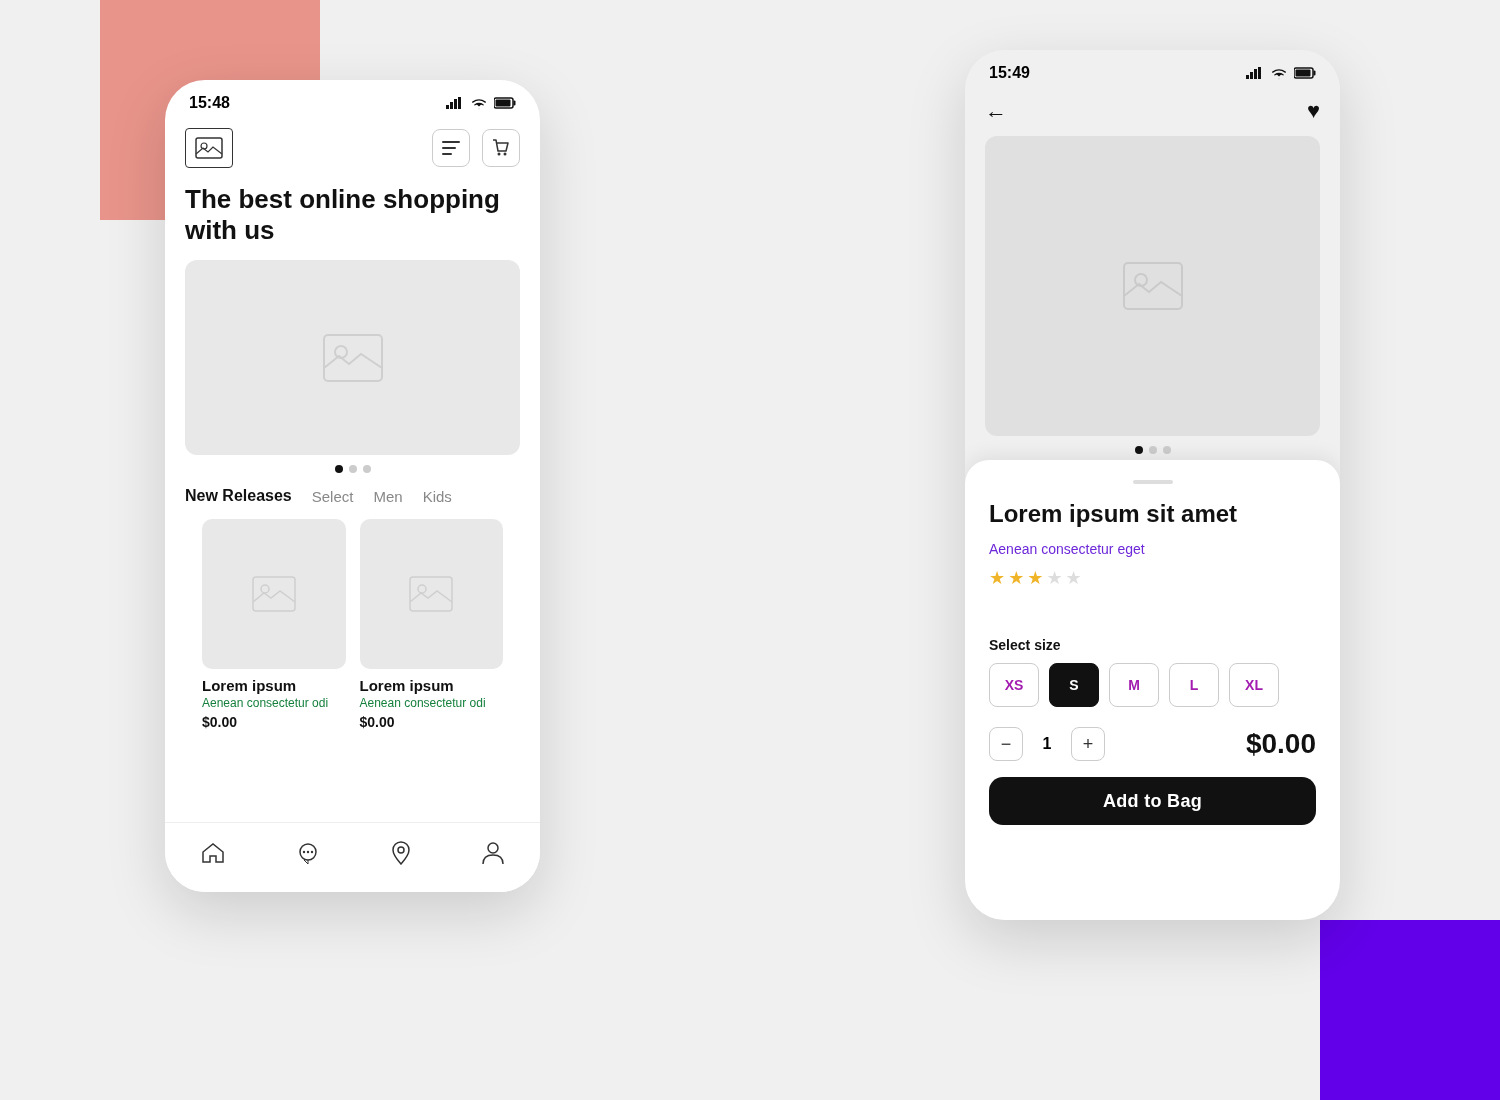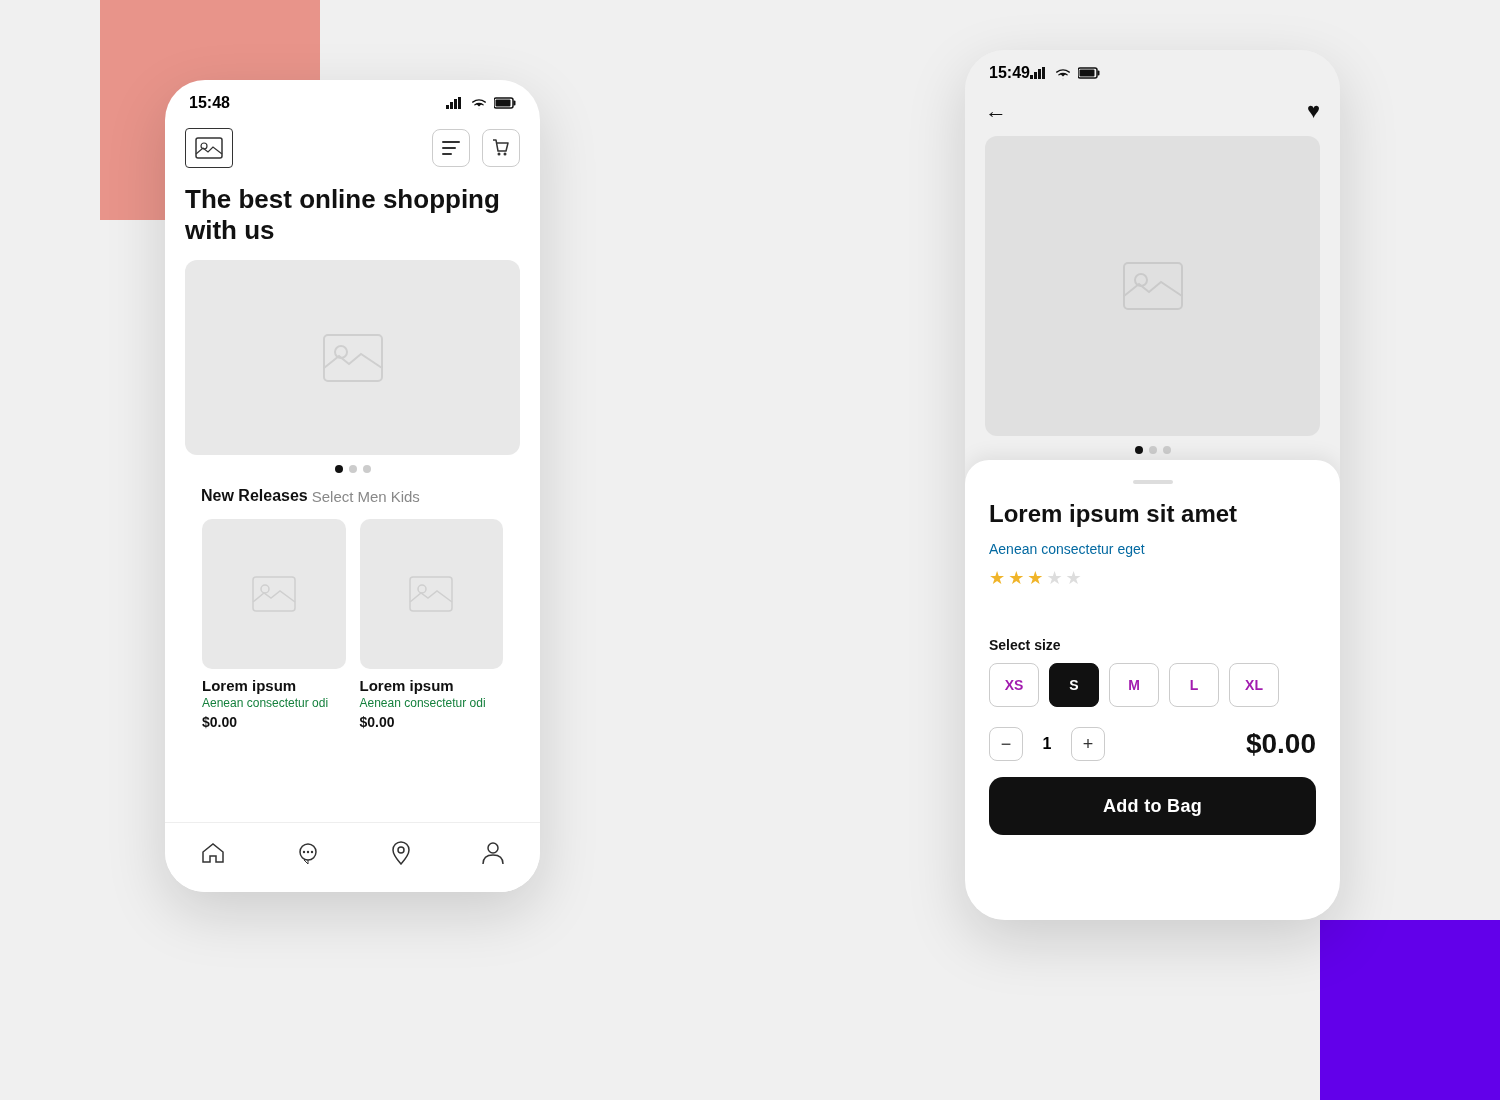--- a/index.html
+++ b/index.html
@@ -103,22 +103,22 @@
     }
     .dot {
       width: 8px; height: 8px;
       border-radius: 50%;
       background: #ccc;
     }
     .dot.active { background: #111; }
 
     .category-tabs {
       display: flex;
-      gap: 4px;
-      padding: 4px 36px 14px;
+      gap: 20px;
+      padding: 4px 20px 14px;
       align-items: center;
     }
     .cat-tab {
       font-size: 15px;
       color: #888;
       cursor: pointer;
       font-weight: 400;
     }
     .cat-tab.active {
       font-size: 16px;
@@ -179,21 +179,21 @@
       height: 870px;
       top: 50px;
       right: 160px;
       background: #f0f0f0;
       display: flex;
       flex-direction: column;
     }
 
     .phone-right .status-bar {
       display: flex;
-      justify-content: flex-start;
+      justify-content: space-between;
       align-items: center;
       padding: 14px 24px 8px;
       font-size: 15px;
       font-weight: 600;
       background: #f0f0f0;
     }
 
     .phone-right .product-header {
       display: flex;
       justify-content: space-between;
@@ -249,21 +249,21 @@
     }
 
     .product-title-large {
       font-size: 24px;
       font-weight: 800;
       color: #111;
       margin-bottom: 13px;
     }
     .product-subtitle {
       font-size: 14px;
-      color: #0369a1;
+      color: #6d28d9;
       margin-bottom: 10px;
     }
 
     .stars {
       display: flex; gap: 3px;
       margin-bottom: 16px;
     }
     .star { font-size: 18px; }
     .star.filled { color: #f0b429; }
     .star.empty { color: #ddd; }
@@ -322,21 +322,21 @@
       text-align: center;
     }
     .price-large {
       font-size: 28px;
       font-weight: 800;
       color: #111;
     }
 
     .add-to-bag-btn {
       width: 100%;
-      height: 58px;
+      height: 48px;
       background: #111;
       color: #fff;
       border: none;
       border-radius: 14px;
       font-size: 18px;
       font-weight: 700;
       cursor: pointer;
       letter-spacing: 0.3px;
     }
 

